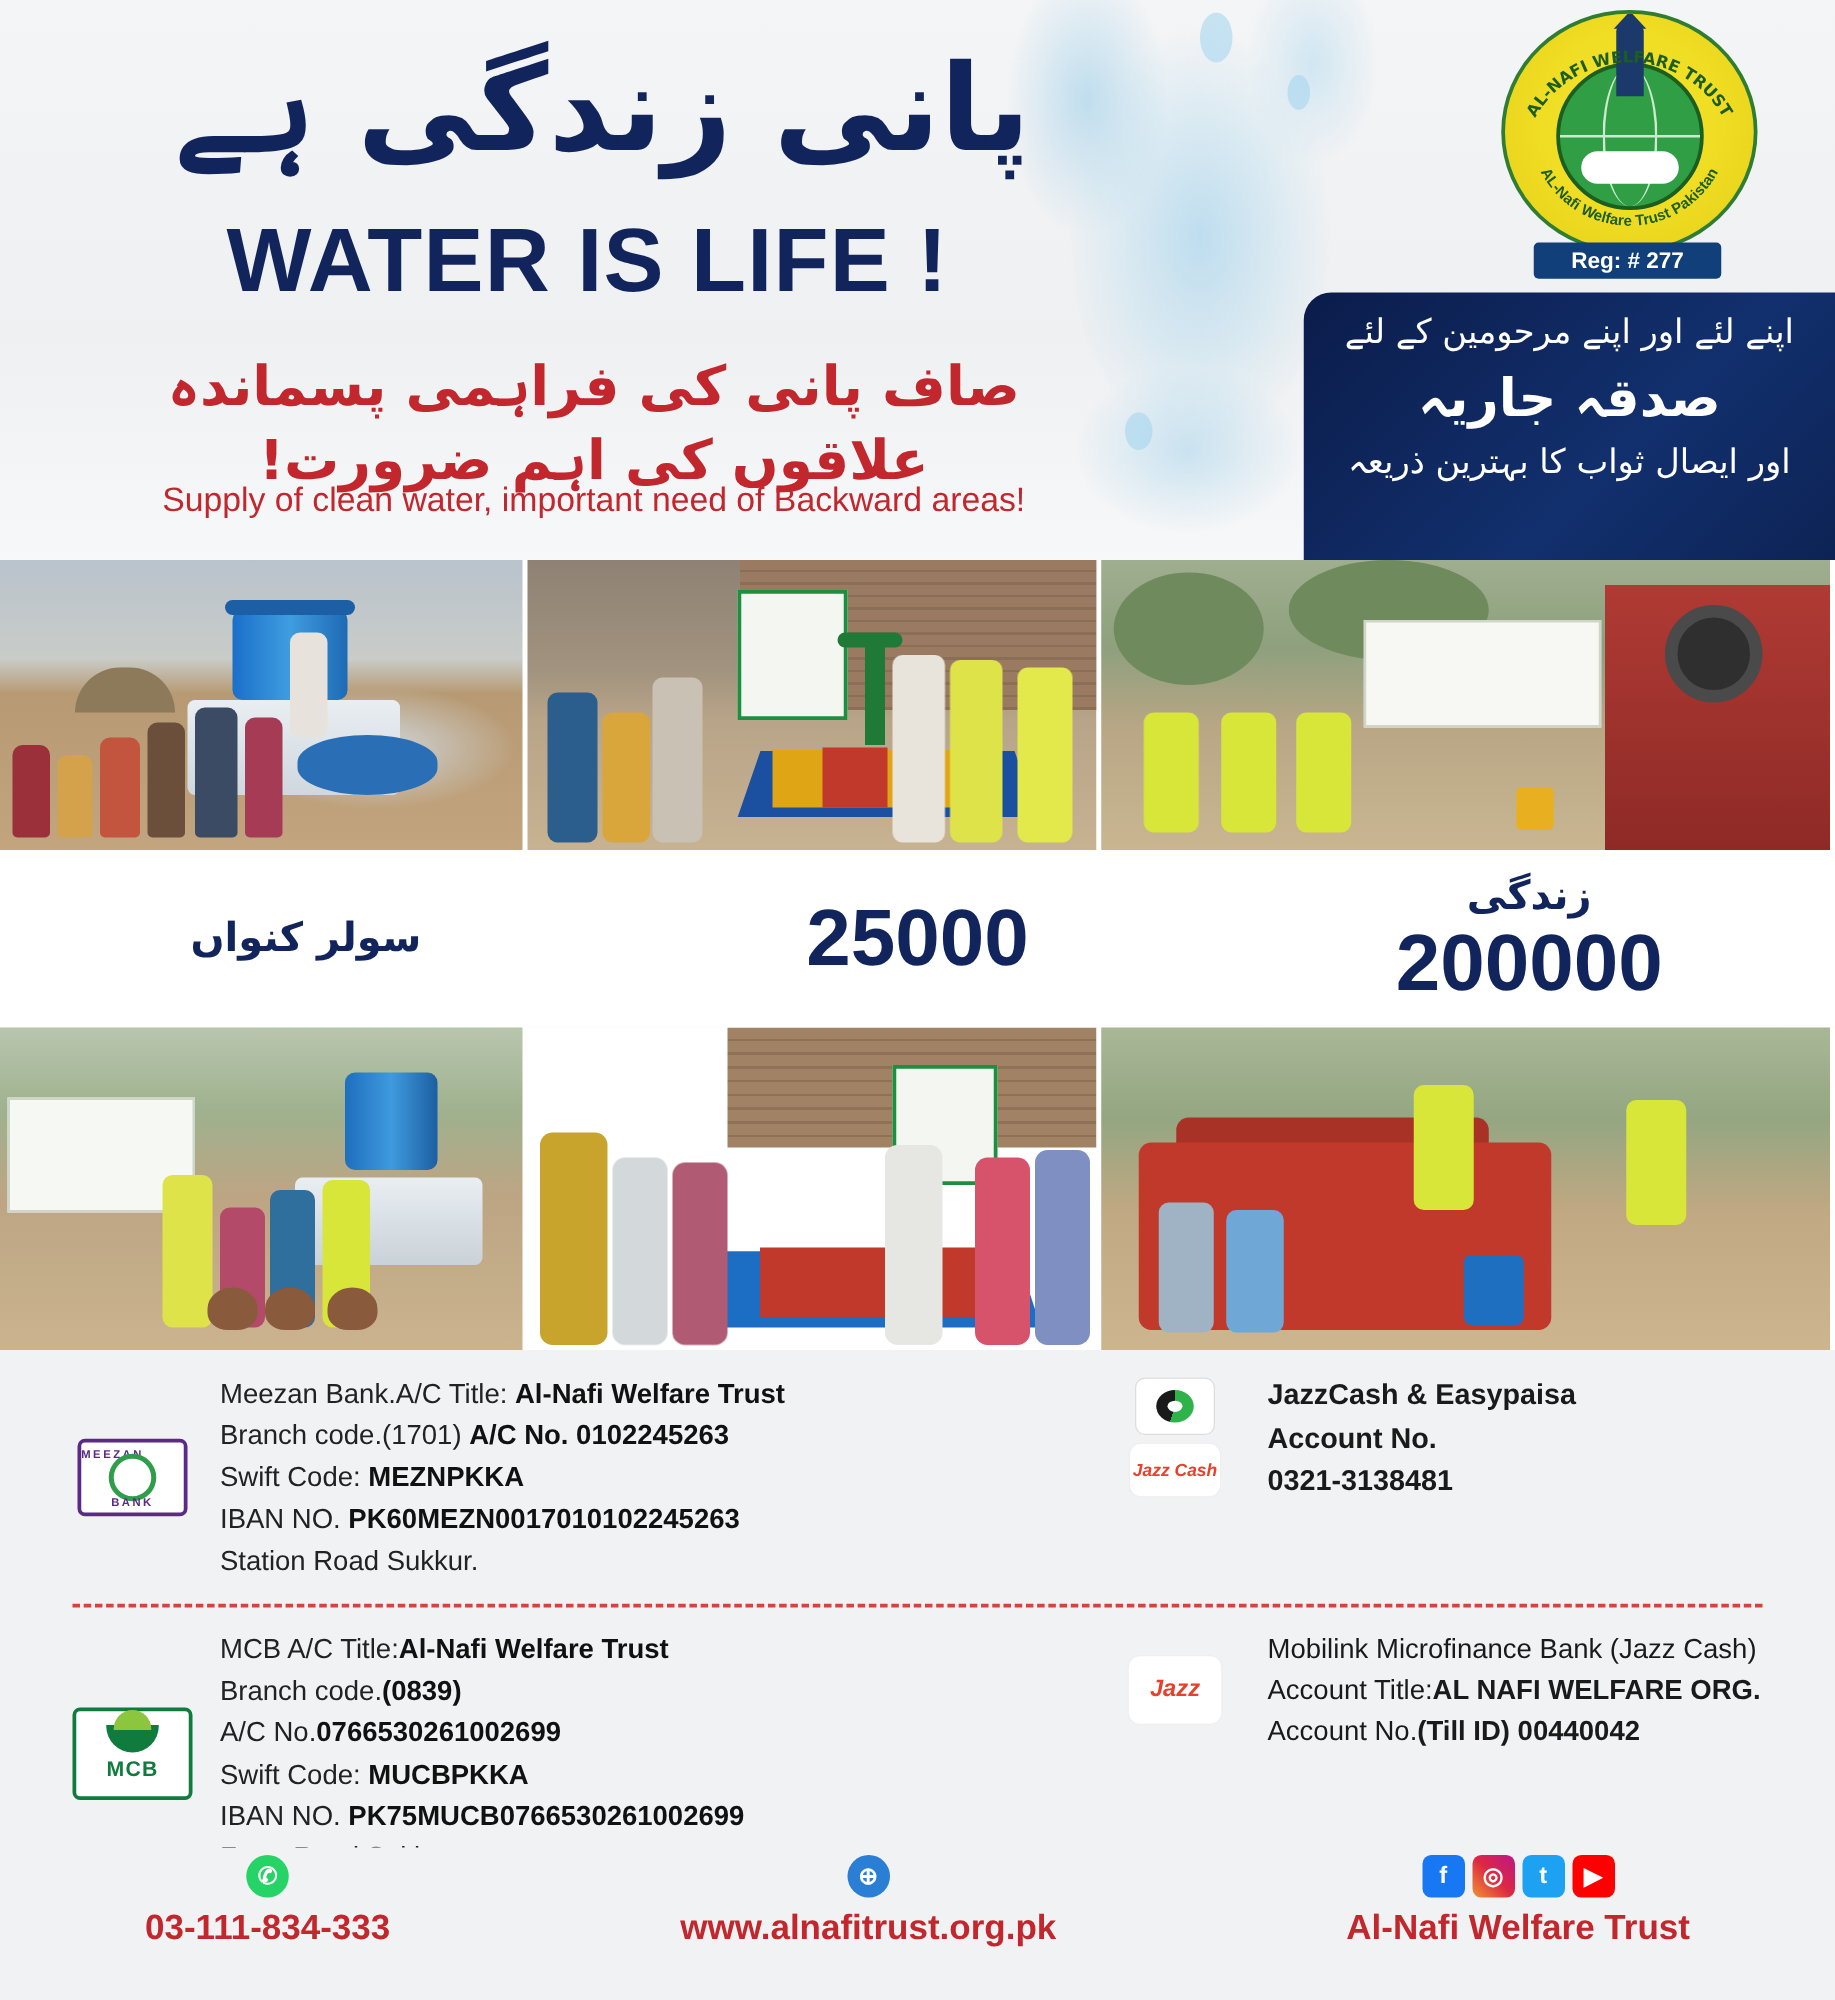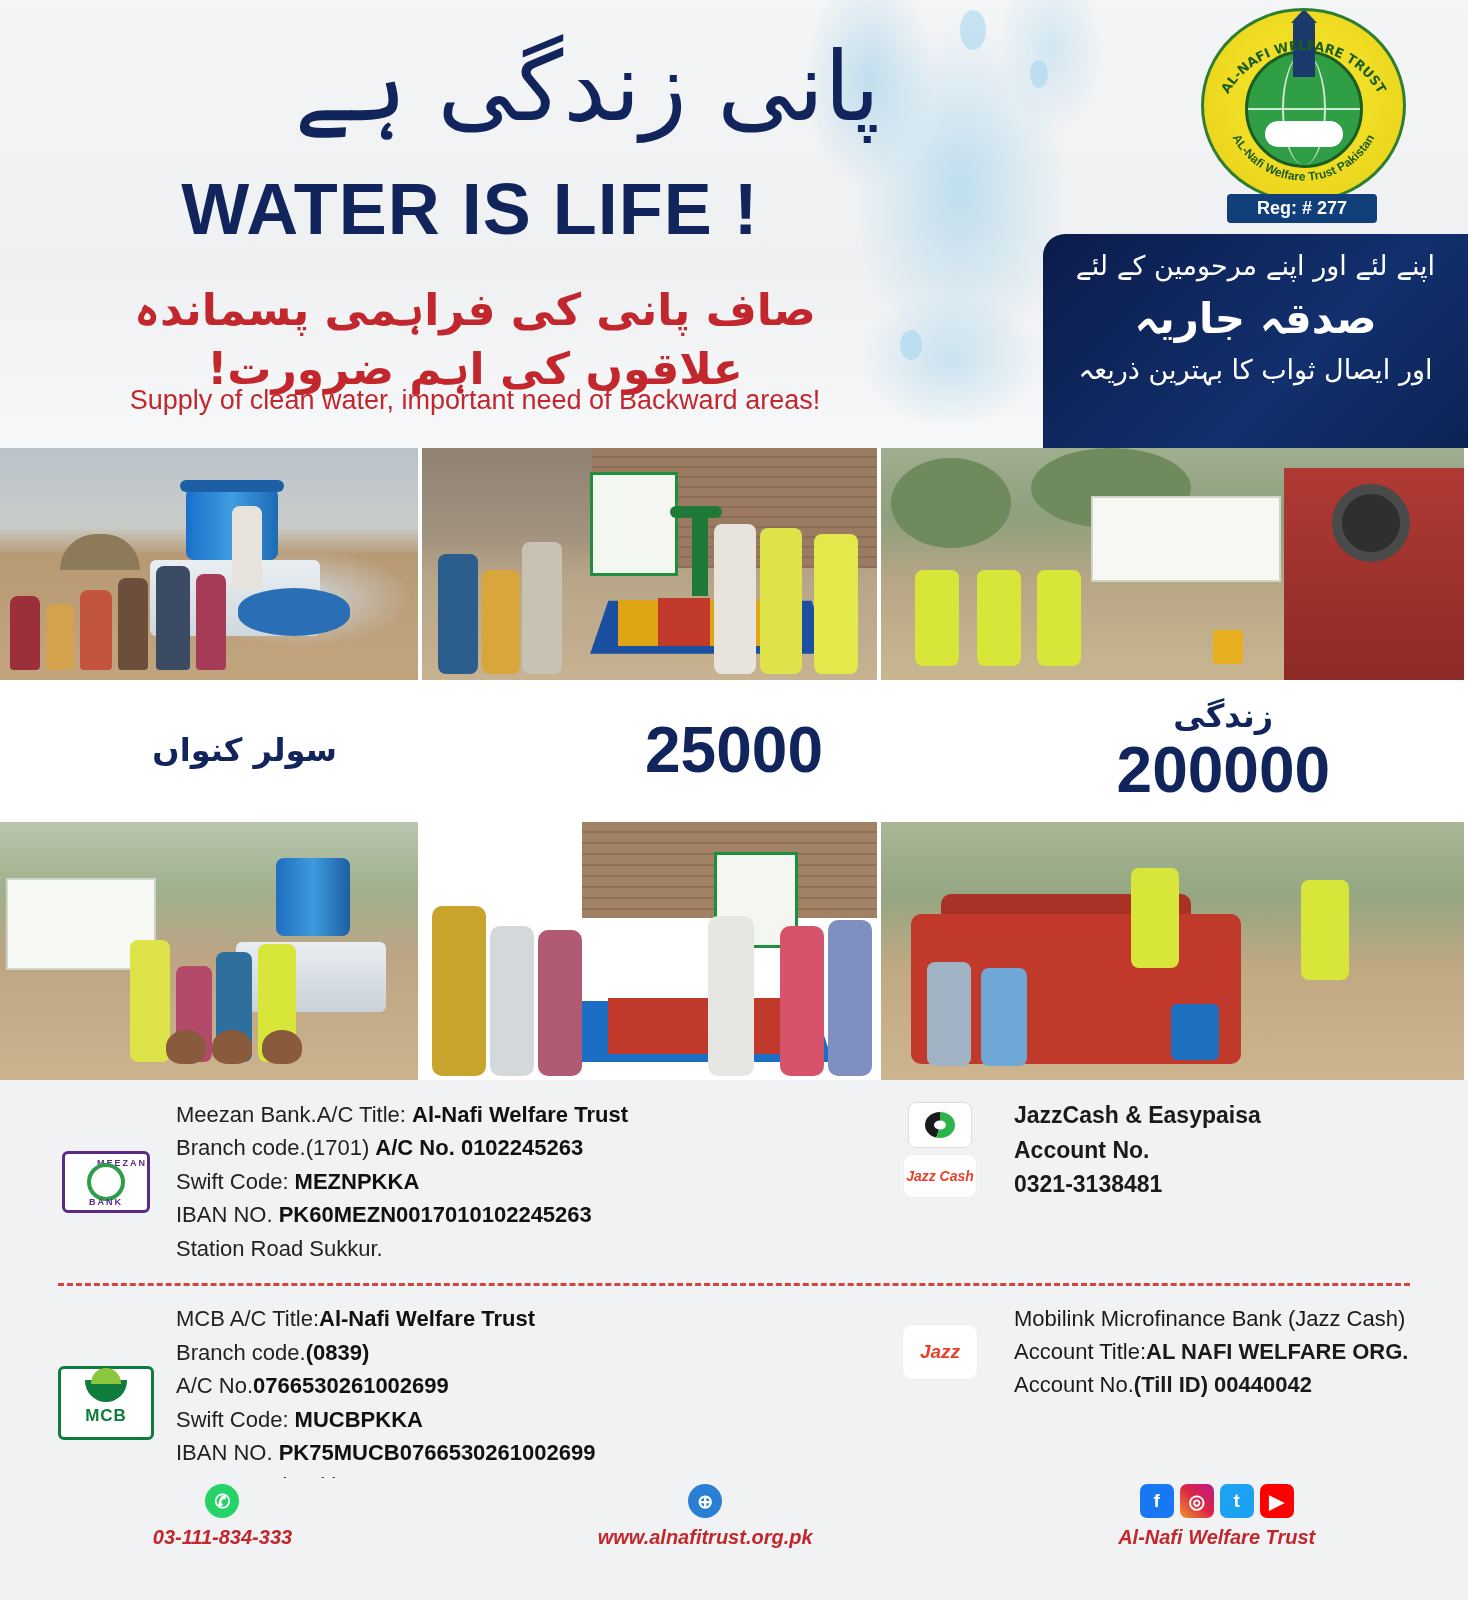--- a/index.html
+++ b/index.html
@@ -39,26 +39,27 @@
     filter: blur(1px);
   }
   .splash-drop {
     position: absolute;
     border-radius: 50%;
     background: rgba(160,212,238,0.55);
   }
 
   .urdu-title {
     position: absolute;
-    left: 60px;
+    left: 72px;
     top: 30px;
     width: 820px;
+    text-align: center;
     font-family: "DejaVu Sans", sans-serif;
     font-size: 96px;
-    font-weight: normal;
+    font-weight: bold;
     color: #11245c;
     direction: rtl;
     letter-spacing: -2px;
     line-height: 1.2;
   }
   .eng-title {
     position: absolute;
     left: 60px;
     top: 168px;
     width: 820px;
@@ -325,21 +326,21 @@
     border-radius: 6px;
     background: #fff;
     position: relative;
     display:flex;align-items:center;justify-content:center;
     font-size: 9px; font-weight:bold; color:#5b2a86; letter-spacing:2px;
   }
   .meezan-logo .ring {
     position:absolute; left:50%; top:50%; transform:translate(-50%,-50%);
     width:38px;height:38px;border-radius:50%;border:4px solid #2e9e4a;
   }
-  .meezan-logo .word-top{position:absolute;top:4px;left:0;width:100%;text-align:right;}
+  .meezan-logo .word-top{position:absolute;top:4px;left:0;width:100%;text-align:left;}
   .meezan-logo .word-bot{position:absolute;bottom:3px;left:0;width:100%;text-align:center;}
 
   .mcb-logo {
     width: 96px; height: 74px;
     border: 3px solid #0f7b3d;
     border-radius: 6px;
     background: #fff;
     display:flex;flex-direction:column;align-items:center;justify-content:center;
   }
   .mcb-logo .leaf {
@@ -395,24 +396,23 @@
   }
   .foot-col { text-align: center; }
   .foot-icons { display:flex; justify-content:center; gap:6px; margin-bottom: 8px; }
   .ic {
     width: 34px; height: 34px; border-radius: 7px;
     display:flex;align-items:center;justify-content:center;
     color:#fff; font-size:19px; font-weight:bold;
   }
   .ic.round{border-radius:50%;}
   .foot-label {
-    font-size: 20px;
+    font-size: 28px;
     font-weight: bold;
     color: #c1272d;
-    font-style: italic;
   }
 </style>
 </head>
 <body>
 
 <div class="poster">
 
   <div class="header">
     <div class="water-splash"></div>
     <div class="splash-drop" style="left:960px;top:10px;width:26px;height:40px;"></div>

